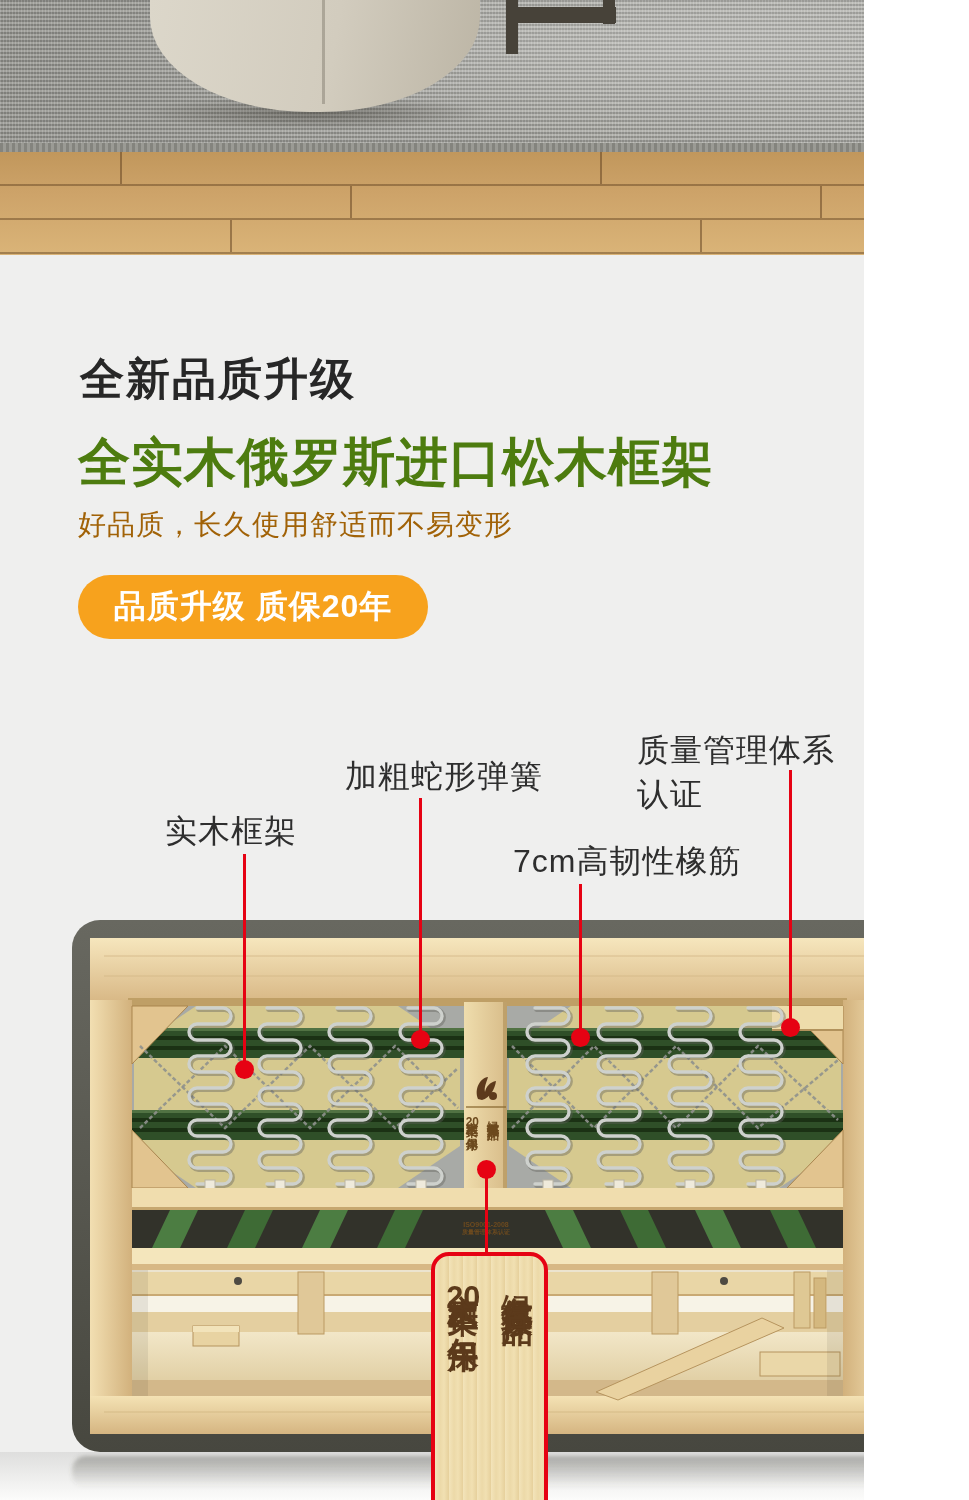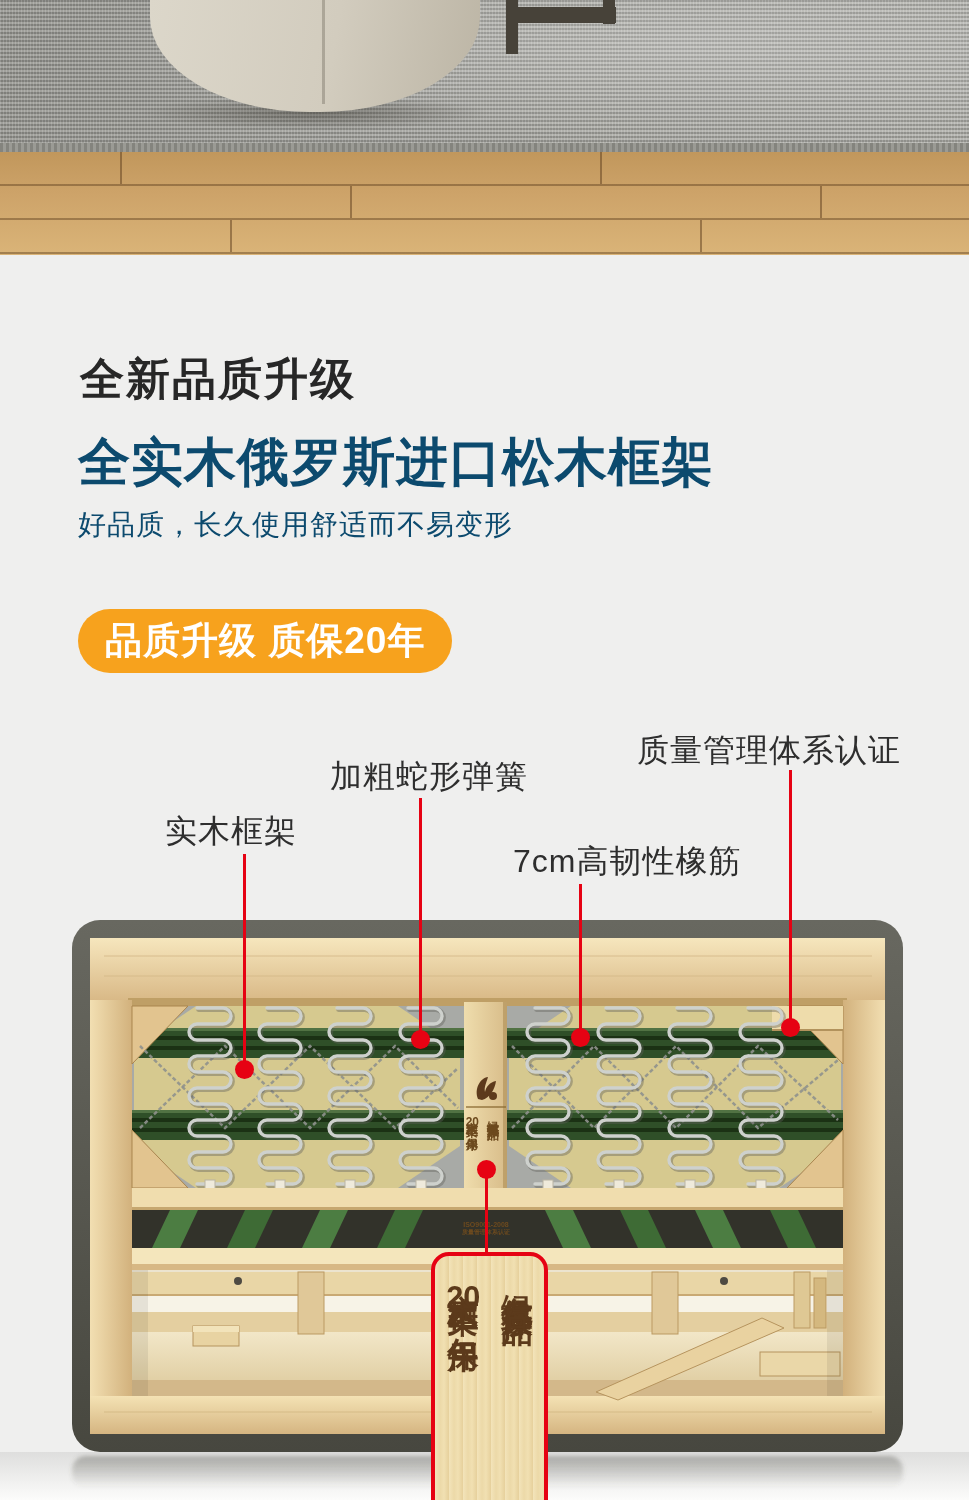--- a/index.html
+++ b/index.html
@@ -1,17 +1,17 @@
 <!DOCTYPE html>
 <html><head>
 <meta charset="utf-8">
 <style>
   html,body{margin:0;padding:0;}
   .page{
-    position:relative;width:969px;height:1500px;overflow:hidden;
+    position:relative;width:864px;height:1500px;overflow:hidden;
     background:#efefee;
     font-family:"Liberation Sans",sans-serif;
   }
   
   .hero{position:absolute;left:0;top:0;width:969px;height:255px;overflow:hidden;}
   .carpet{
     position:absolute;left:0;top:0;width:969px;height:150px;
     background:
       radial-gradient(ellipse at 70% 30%, rgba(255,255,255,.22), rgba(0,0,0,0) 65%),
       repeating-linear-gradient(90deg, rgba(255,255,255,.16) 0 1px, rgba(0,0,0,0) 1px 3px),
@@ -35,27 +35,27 @@
     background:linear-gradient(100deg,#dcd7ca 0%,#d2ccbe 55%,#bcb5a5 100%);
   }
   .ottoman-seam{position:absolute;left:172px;top:0;width:3px;height:104px;background:rgba(90,85,70,.32);}
   .ottoman-shadow{
     position:absolute;left:138px;top:96px;width:354px;height:34px;border-radius:50%;
     background:radial-gradient(ellipse at center, rgba(55,52,44,.42), rgba(0,0,0,0) 70%);
   }
   .leg-bar{position:absolute;background:#474239;}
   
   .eyebrow{position:absolute;left:80px;top:350px;font-size:44px;font-weight:700;color:#272727;letter-spacing:2px;}
-  .title{position:absolute;left:78px;top:428px;font-size:52px;font-weight:800;color:#0c4a6e;letter-spacing:1px;}
-  .subtitle{position:absolute;left:78px;top:506px;font-size:28px;font-weight:400;color:#0c4a6e;letter-spacing:1px;}
+  .title{position:absolute;left:78px;top:428px;font-size:52px;font-weight:800;color:#4d7c0f;letter-spacing:1px;}
+  .subtitle{position:absolute;left:78px;top:506px;font-size:28px;font-weight:400;color:#a16207;letter-spacing:1px;}
   .pill{
     position:absolute;left:78px;top:575px;height:64px;min-width:296px;
     display:inline-flex;align-items:center;justify-content:center;
     padding:0 27px;border-radius:33px;background:#f7a21d;
-    color:#ffffff;font-size:37px;font-weight:700;letter-spacing:1px;margin-top:34px;
+    color:#ffffff;font-size:32px;font-weight:700;letter-spacing:1px;
   }
   
   .callout-label{position:absolute;font-size:32px;font-weight:500;color:#2e2e2e;letter-spacing:1px;z-index:6;}
   .callout-line{position:absolute;width:3px;background:#e60213;z-index:6;}
   .callout-dot{position:absolute;width:19px;height:19px;border-radius:50%;background:#e60213;z-index:6;}
   
   .frame-svg{position:absolute;left:0;top:880px;z-index:1;}
   .spring-wire{stroke:#ced1cd;stroke-width:3.4;fill:none;stroke-linecap:round;}
   .spring-shadow{stroke:#60605a;stroke-width:4.8;fill:none;opacity:.4;stroke-linecap:round;}
   .wire{stroke:#8f918d;stroke-width:2.5;fill:none;stroke-dasharray:4 2.5;opacity:.9;}
@@ -108,21 +108,21 @@
     <div class="leg-bar" style="left:506px;top:7px;width:110px;height:16px;"></div>
     <div class="leg-bar" style="left:603px;top:0;width:12px;height:24px;"></div>
   </div>
 
   <div class="eyebrow">全新品质升级</div>
   <div class="title">全实木俄罗斯进口松木框架</div>
   <div class="subtitle">好品质，长久使用舒适而不易变形</div>
   <div class="pill">品质升级 质保20年</div>
 
   <div class="callout-label" style="left:165px;top:810px;">实木框架</div>
-  <div class="callout-label" style="left:330px;top:755px;">加粗蛇形弹簧</div>
+  <div class="callout-label" style="left:345px;top:755px;">加粗蛇形弹簧</div>
   <div class="callout-label" style="left:493px;top:840px;margin-left:20px;">7cm高韧性橡筋</div>
   <div class="callout-label" style="left:637px;top:729px;">质量管理体系认证</div>
 
   <svg class="frame-svg" width="969" height="620" viewBox="0 880 969 620">
     <defs>
       <linearGradient id="shellG" x1="0" y1="0" x2="0" y2="1">
         <stop offset="0" stop-color="#686860"></stop>
           <stop offset="1" stop-color="#47473f"></stop>
       </linearGradient>
       <linearGradient id="topRailG" x1="0" y1="0" x2="0" y2="1">

